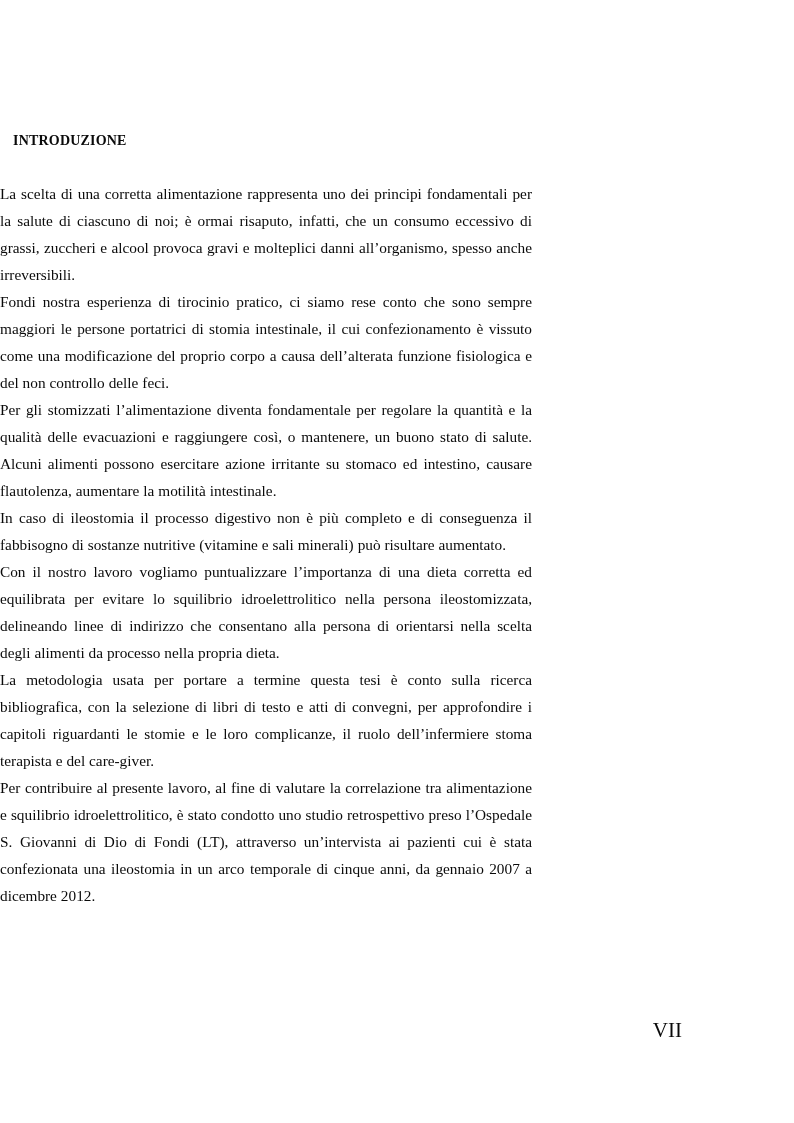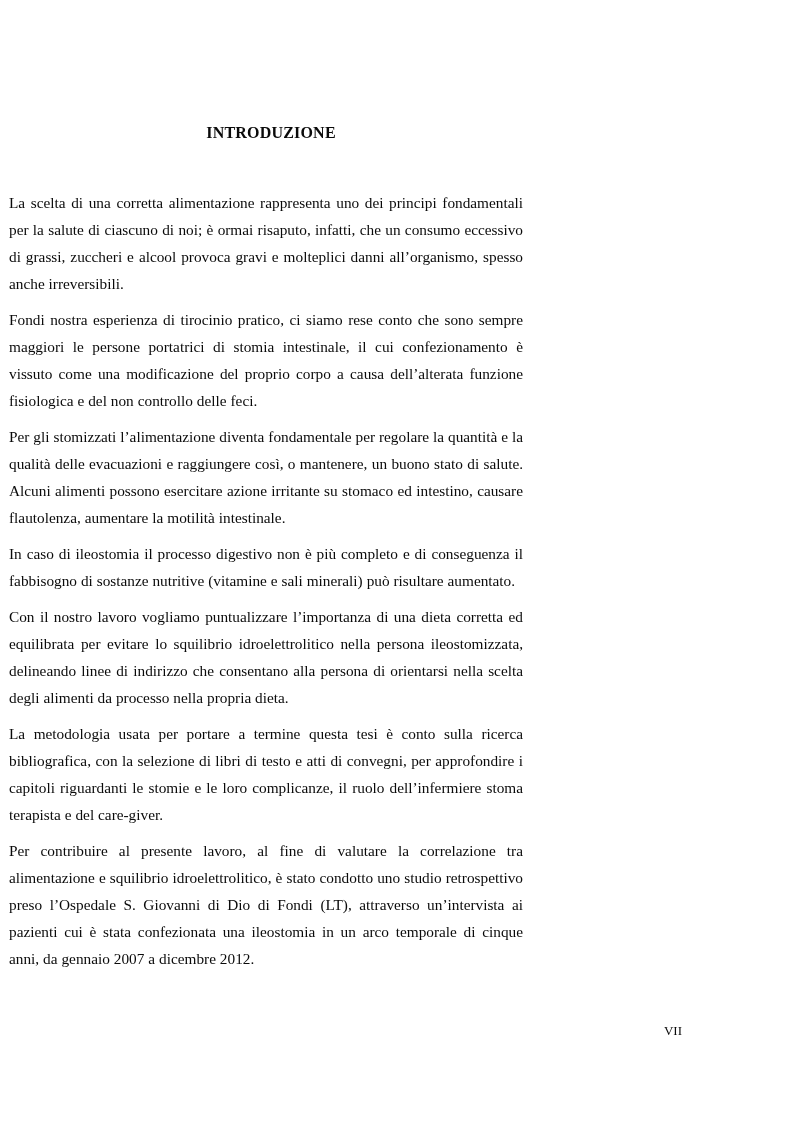--- a/index.html
+++ b/index.html
@@ -15,60 +15,60 @@
   .page {
     position: relative;
     width: 794px;
     height: 1123px;
     margin: 0 auto;
     background: #ffffff;
     overflow: hidden;
     box-sizing: border-box;
   }
   .doc-title {
-    margin: 5px;
+    margin: 13px;
     padding: 0;
-    text-align: center;
+    text-align: left;
     font-weight: bold;
-    font-size: 16px;
+    font-size: 14px;
     letter-spacing: 0.2px;
     line-height: 27px;
     position: absolute;
     top: 114px;
     left: 0;
     width: 532px;
   }
   .body-text {
     position: absolute;
     top: 180px;
     left: 0;
     width: 532px;
   }
   .body-text p {
-    margin: 9px;
+    margin: 0;
     padding: 0;
     font-size: 15.3px;
     line-height: 27px;
     text-align: justify;
     text-justify: inter-word;
     -webkit-hyphens: none;
     hyphens: none;
     word-spacing: 0.1px;
   }
   
   .body-text p:last-child {
     text-align: justify;
   }
   .page-number {
     position: absolute;
     left: 150px;
     width: 532px;
     top: 1017px;
     text-align: right;
-    font-size: 13px;
+    font-size: 21px;
     line-height: 27px;
   }
 </style>
 </head>
 <body>
 
 <div class="page">
 
   <h1 class="doc-title">INTRODUZIONE</h1>
 

